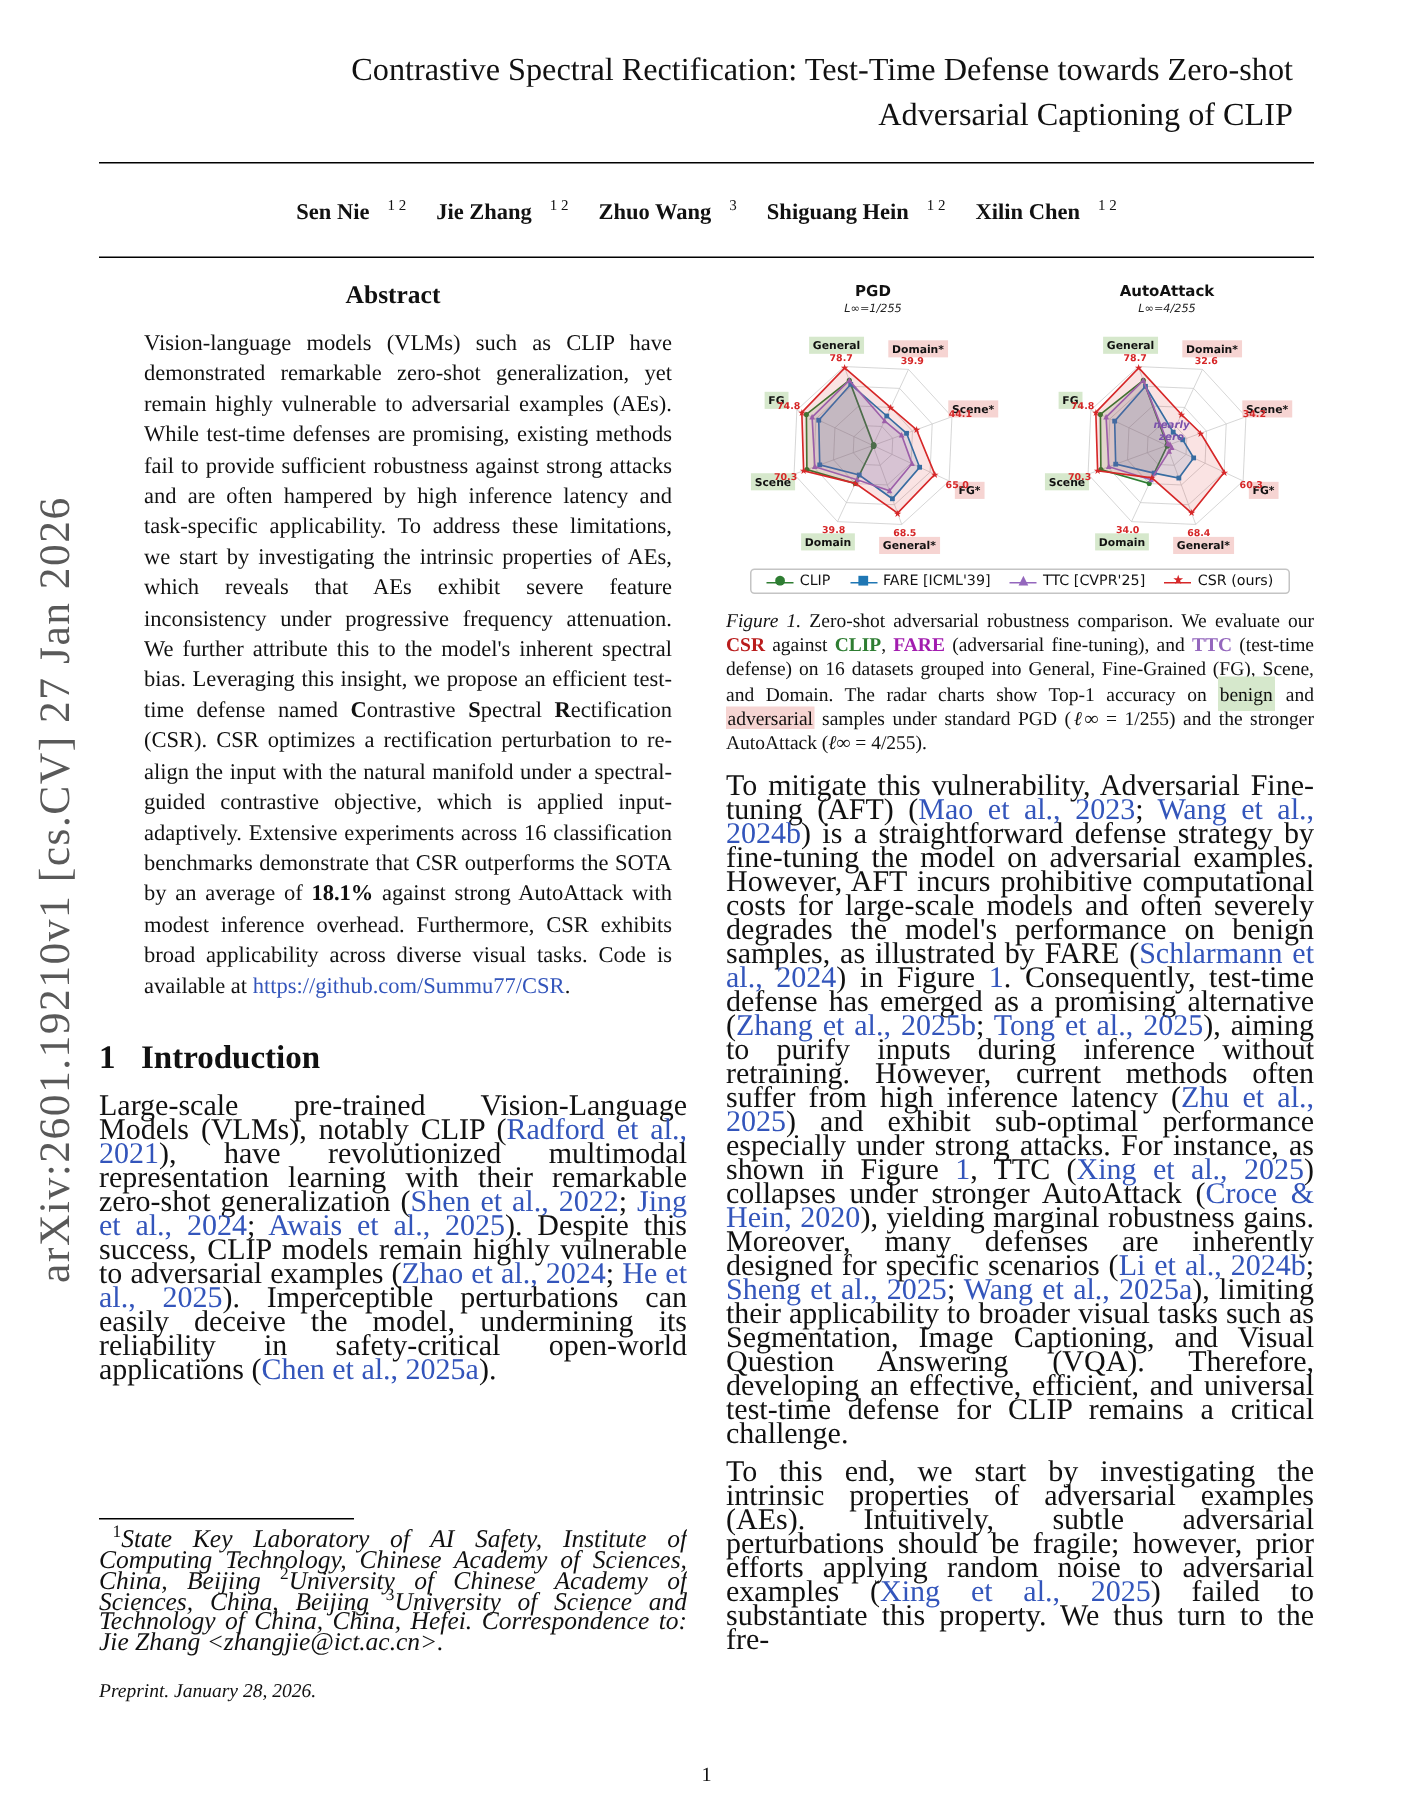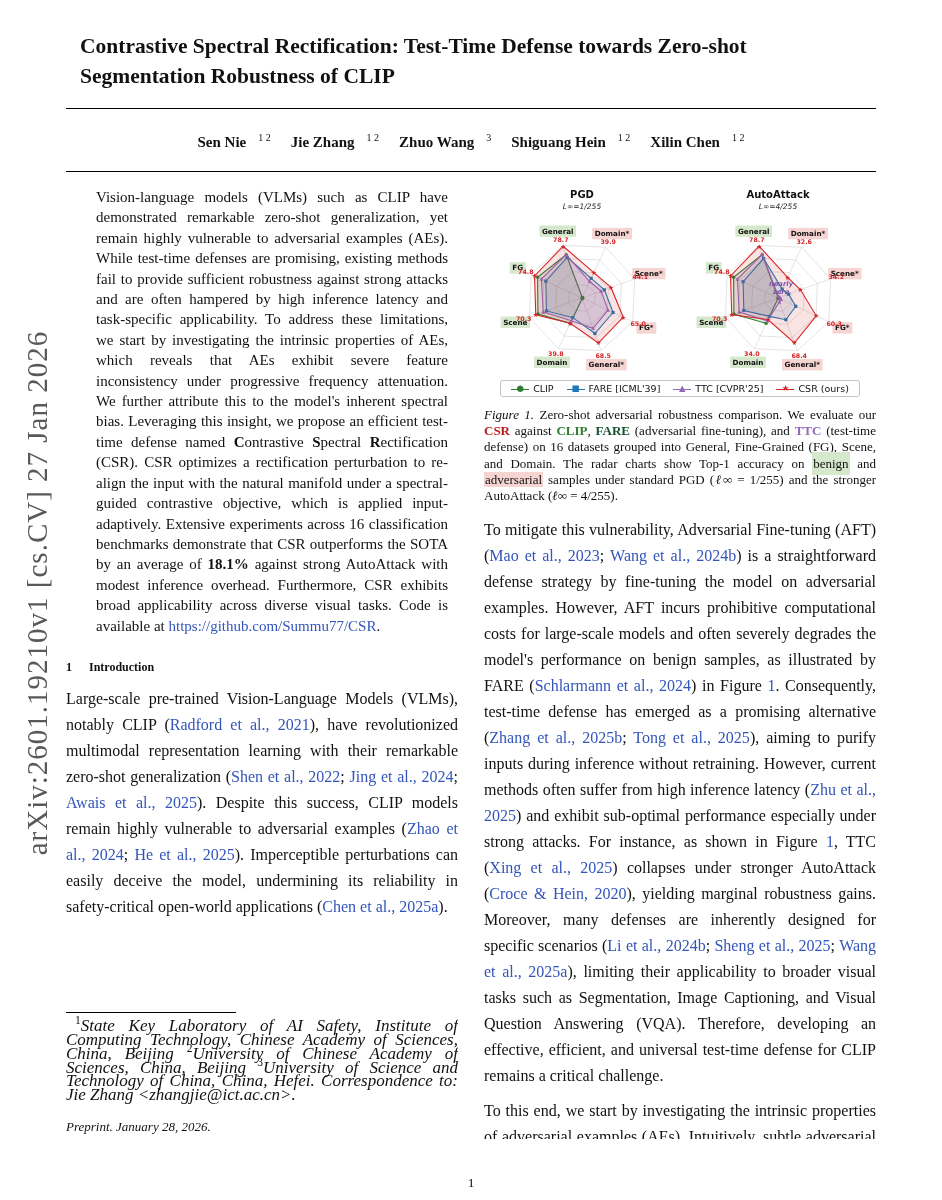--- a/index.html
+++ b/index.html
@@ -7,38 +7,38 @@
   body { font-family: "Liberation Serif", serif; color: #111; position: relative; overflow: hidden; }
 
   .watermark {
     position: absolute; left: -312px; top: 576px; width: 700px; height: 34px;
     transform: rotate(-90deg); text-align: center; white-space: nowrap;
     font-size: 29px; color: #595959; letter-spacing: 1px;
   }
 
   .content { position: absolute; inset: 0; }
 
-  .title { margin: 31px 80px 0; text-align: left; font-size: 21.5px; line-height: 30px; font-weight: bold; }
+  .title { margin: 31px 80px 0; text-align: right; font-size: 21.5px; line-height: 30px; font-weight: normal; }
   .rule { margin: 0 66px; border-top: 1.6px solid #000; }
   .rule-top { margin-top: 17px; }
   .authors { text-align: center; font-size: 15px; font-weight: bold; margin: 23px 0 20px; }
   .author { margin: 0 10px; white-space: nowrap; }
   .author sup { font-weight: normal; font-size: 10px; margin-left: 12px; }
 
   .columns { display: flex; gap: 26px; padding: 0 66px; margin-top: 15px; height: 952px; overflow: hidden; }
   .col { width: 392px; display: flex; flex-direction: column; overflow: hidden; }
 
   .abstract-heading { text-align: center; font-size: 17px; font-weight: bold; margin-bottom: 12px; }
   .abstract-body {
     font-size: 15px; line-height: 20.4px; text-align: justify;
     padding: 0 10px 0 30px; hyphens: auto; -webkit-hyphens: auto;
   }
-  .section-heading { font-size: 12px; font-weight: bold; margin: 24px 0 11px; }
+  .section-heading { font-size: 22px; font-weight: bold; margin: 24px 0 11px; }
   .sec-num { margin-right: 17px; }
-  .body-text { font-size: 16px; line-height: 26px; text-align: justify; hyphens: auto; -webkit-hyphens: auto; }
+  .body-text { font-size: 20px; line-height: 16px; text-align: justify; hyphens: auto; -webkit-hyphens: auto; }
 
   .footnote-block { margin-top: auto; }
   .footnote-rule { width: 170px; border-top: 1px solid #000; margin-bottom: 6px; }
   .footnote-text { font-size: 17px; line-height: 13.8px; text-align: justify; font-style: italic; text-indent: 9px; }
   .footnote-text .sup { font-style: normal; }
   .preprint-note { font-style: italic; font-size: 13px; margin-top: 17px; margin-bottom: 4px; }
 
   .figure { margin-top: 2px; }
   .charts-row { display: flex; justify-content: space-between; }
   .chart-wrap { width: 196px; text-align: center; }
@@ -64,44 +64,45 @@
   .col-right .body-text + .body-text { margin-top: 9px; }
 
   .page-number { position: absolute; bottom: 9px; left: 0; width: 100%; text-align: center; font-size: 13.5px; }
 
   
   .b { font-weight: bold; }
   .i { font-style: italic; }
   .link { color: #3355bb; }
   .red-b { color: #b91c1c; font-weight: bold; }
   .green-b { color: #2e7d32; font-weight: bold; }
-  .blue-b { color: #14532d; font-weight: bold; }
+  .blue-b { color: #a21caf; font-weight: bold; }
   .purple-b { color: #9467bd; font-weight: bold; }
   .hl-benign { background: #d6e8cc; padding: 4px 1px; }
   .hl-adv { background: #f6d4d2; padding: 0 1px; }
   .sup { vertical-align: super; font-size: 68%; line-height: 0; }
 </style>
 </head>
 <body>
 
 <div class="content">
 
   <div class="watermark">arXiv:2601.19210v1  [cs.CV]  27 Jan 2026</div>
 
-  <h1 class="title"><span>Contrastive Spectral Rectification: Test-Time Defense towards Zero-shot</span><br><span>Segmentation Robustness of CLIP</span></h1>
+  <h1 class="title"><span>Contrastive Spectral Rectification: Test-Time Defense towards Zero-shot</span><br><span>Adversarial Captioning of CLIP</span></h1>
 
   <div class="rule rule-top"></div>
 
   <div class="authors"><span class="author"><span>Sen Nie</span><sup>1 2</sup></span><span class="author"><span>Jie Zhang</span><sup>1 2</sup></span><span class="author"><span>Zhuo Wang</span><sup>3</sup></span><span class="author"><span>Shiguang Hein</span><sup>1 2</sup></span><span class="author"><span>Xilin Chen</span><sup>1 2</sup></span></div>
 
   <div class="rule rule-bottom"></div>
 
   <div class="columns">
 
     <div class="col col-left">
+      <h2 class="abstract-heading">Abstract</h2>
       <p class="abstract-body"><span>Vision-language models (VLMs) such as CLIP have demonstrated remarkable zero-shot generalization, yet remain highly vulnerable to adversarial examples (AEs). While test-time defenses are promising, existing methods fail to provide sufficient robustness against strong attacks and are often hampered by high inference latency and task-specific applicability. To address these limitations, we start by investigating the intrinsic properties of AEs, which reveals that AEs exhibit severe feature inconsistency under progressive frequency attenuation. We further attribute this to the model's inherent spectral bias. Leveraging this insight, we propose an efficient test-time defense named </span><span class="b">C</span><span>ontrastive </span><span class="b">S</span><span>pectral </span><span class="b">R</span><span>ectification (CSR). CSR optimizes a rectification perturbation to re-align the input with the natural manifold under a spectral-guided contrastive objective, which is applied input-adaptively. Extensive experiments across 16 classification benchmarks demonstrate that CSR outperforms the SOTA by an average of </span><span class="b">18.1%</span><span> against strong AutoAttack with modest inference overhead. Furthermore, CSR exhibits broad applicability across diverse visual tasks. Code is available at </span><span class="link">https://github.com/Summu77/CSR</span><span>.</span></p>
 
       <h2 class="section-heading"><span class="sec-num">1</span><span>Introduction</span></h2>
       <p class="body-text"><span>Large-scale pre-trained Vision-Language Models (VLMs), notably CLIP (</span><span class="link">Radford et al., 2021</span><span>), have revolutionized multimodal representation learning with their remarkable zero-shot generalization (</span><span class="link">Shen et al., 2022</span><span>; </span><span class="link">Jing et al., 2024</span><span>; </span><span class="link">Awais et al., 2025</span><span>). Despite this success, CLIP models remain highly vulnerable to adversarial examples (</span><span class="link">Zhao et al., 2024</span><span>; </span><span class="link">He et al., 2025</span><span>). Imperceptible perturbations can easily deceive the model, undermining its reliability in safety-critical open-world applications (</span><span class="link">Chen et al., 2025a</span><span>).</span></p>
 
       <div class="footnote-block">
         <div class="footnote-rule"></div>
         <p class="footnote-text"><span class="sup">1</span><span>State Key Laboratory of AI Safety, Institute of Computing Technology, Chinese Academy of Sciences, China, Beijing </span><span class="sup">2</span><span>University of Chinese Academy of Sciences, China, Beijing </span><span class="sup">3</span><span>University of Science and Technology of China, China, Hefei. Correspondence to: Jie Zhang &lt;zhangjie@ict.ac.cn&gt;.</span></p>
         <p class="preprint-note">Preprint. January 28, 2026.</p>
       </div>

